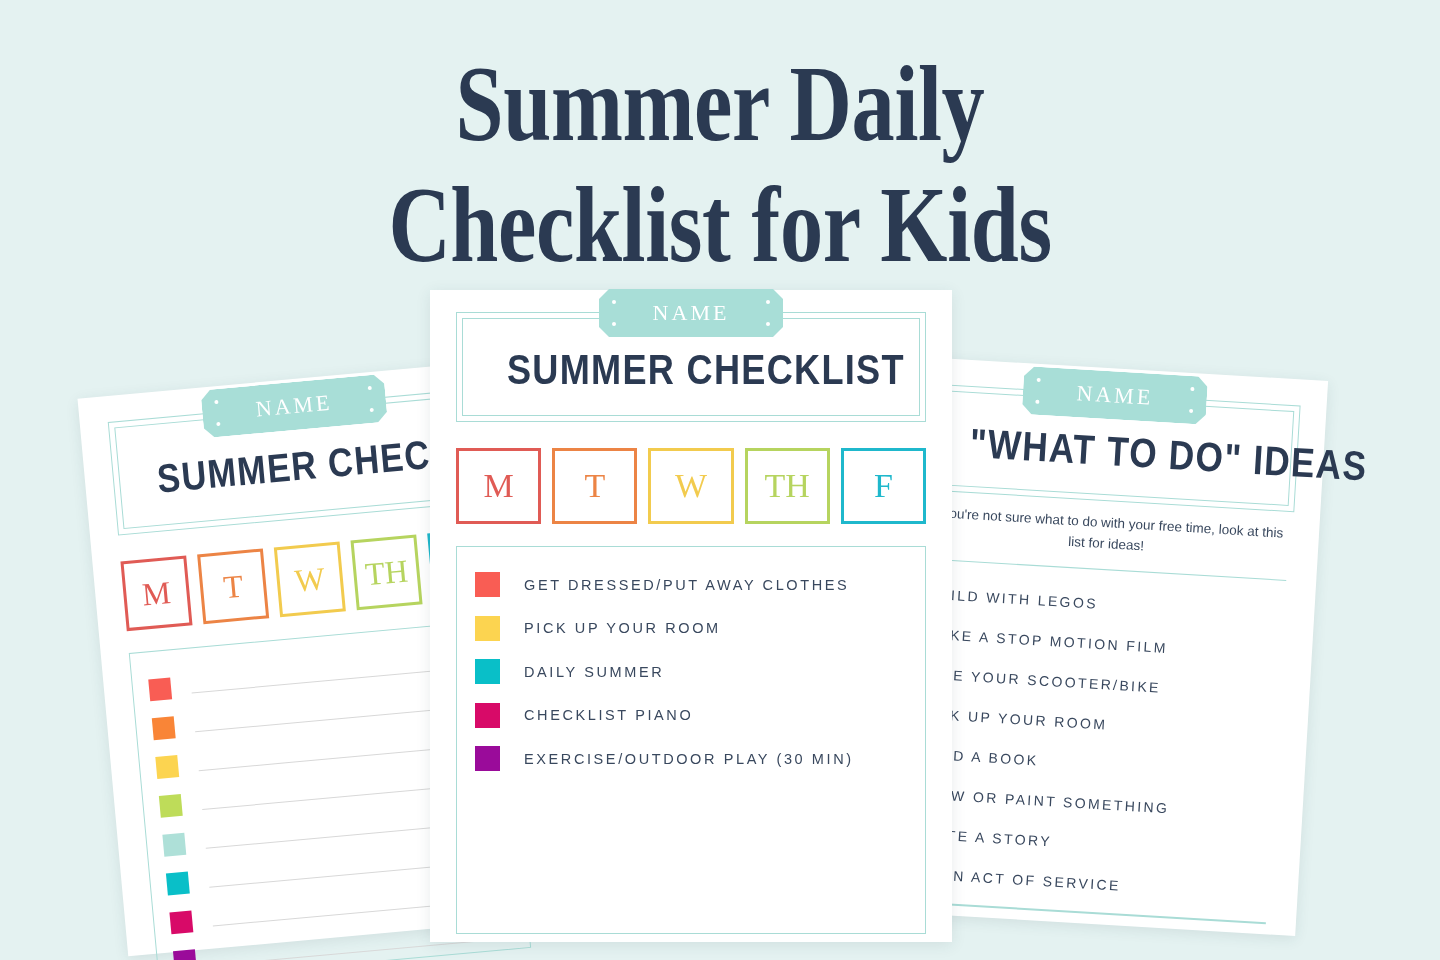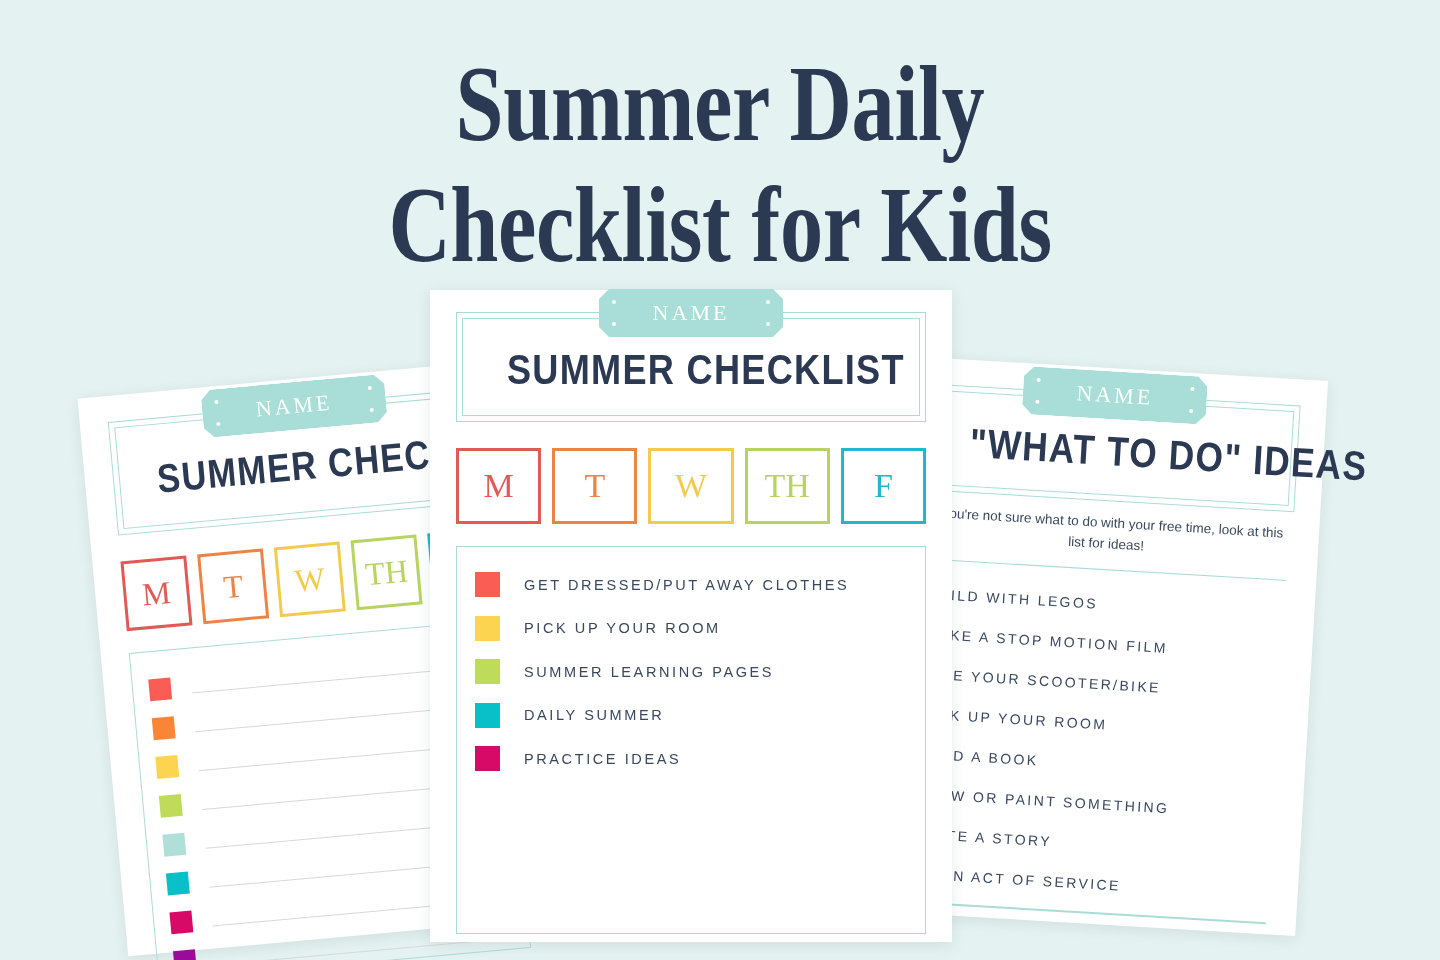--- a/index.html
+++ b/index.html
@@ -381,25 +381,25 @@
   <div class="list-frame" id="center-items">
       <div class="check-item">
         <span class="swatch" style="background: rgb(249, 93, 84);"></span>
         <span class="check-label">GET DRESSED/PUT AWAY CLOTHES</span>
       </div>
       <div class="check-item">
         <span class="swatch" style="background: rgb(252, 212, 80);"></span>
         <span class="check-label">PICK UP YOUR ROOM</span>
       </div>
       <div class="check-item">
-        <span class="swatch" style="background: rgb(190, 220, 89);"></span>
-        <span class="check-label">SUMMER LEARNING PAGES</span>
-      </div>
-      <div class="check-item">
         <span class="swatch" style="background: rgb(9, 191, 200);"></span>
         <span class="check-label">DAILY SUMMER</span>
       </div>
       <div class="check-item">
         <span class="swatch" style="background: rgb(216, 10, 104);"></span>
-        <span class="check-label">PRACTICE IDEAS</span>
+        <span class="check-label">CHECKLIST PIANO</span>
+      </div>
+      <div class="check-item">
+        <span class="swatch" style="background: rgb(154, 11, 154);"></span>
+        <span class="check-label">EXERCISE/OUTDOOR PLAY (30 MIN)</span>
       </div>
     </div>
 </div>
 
 </body></html>

